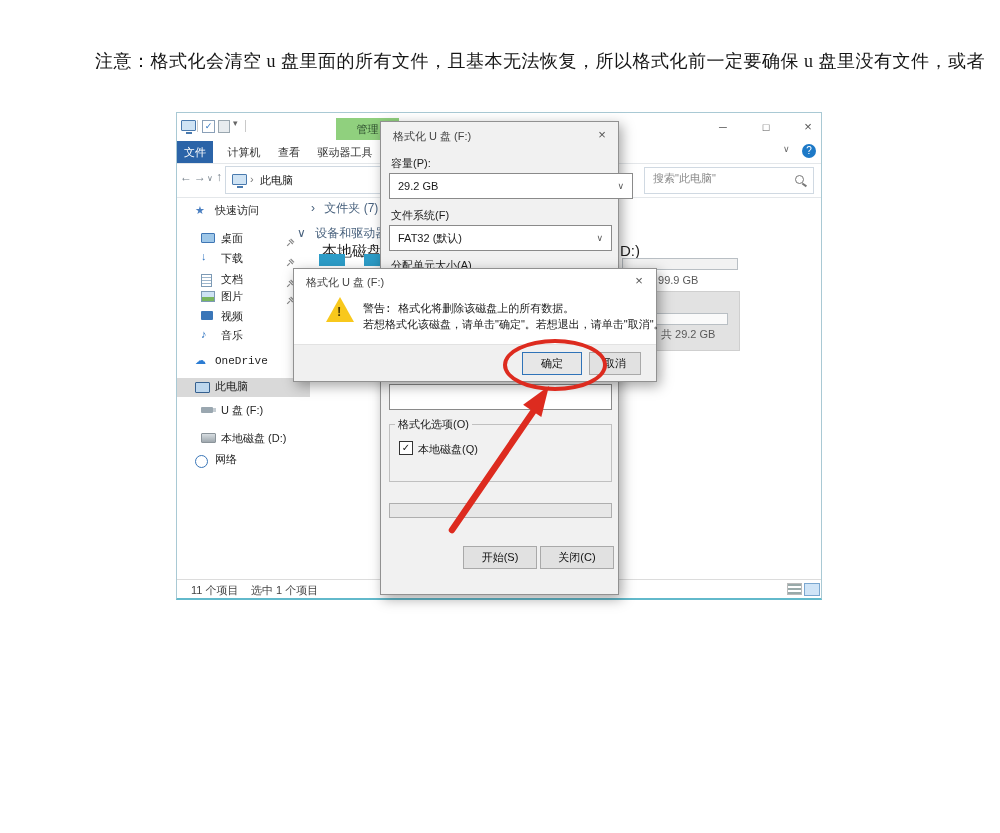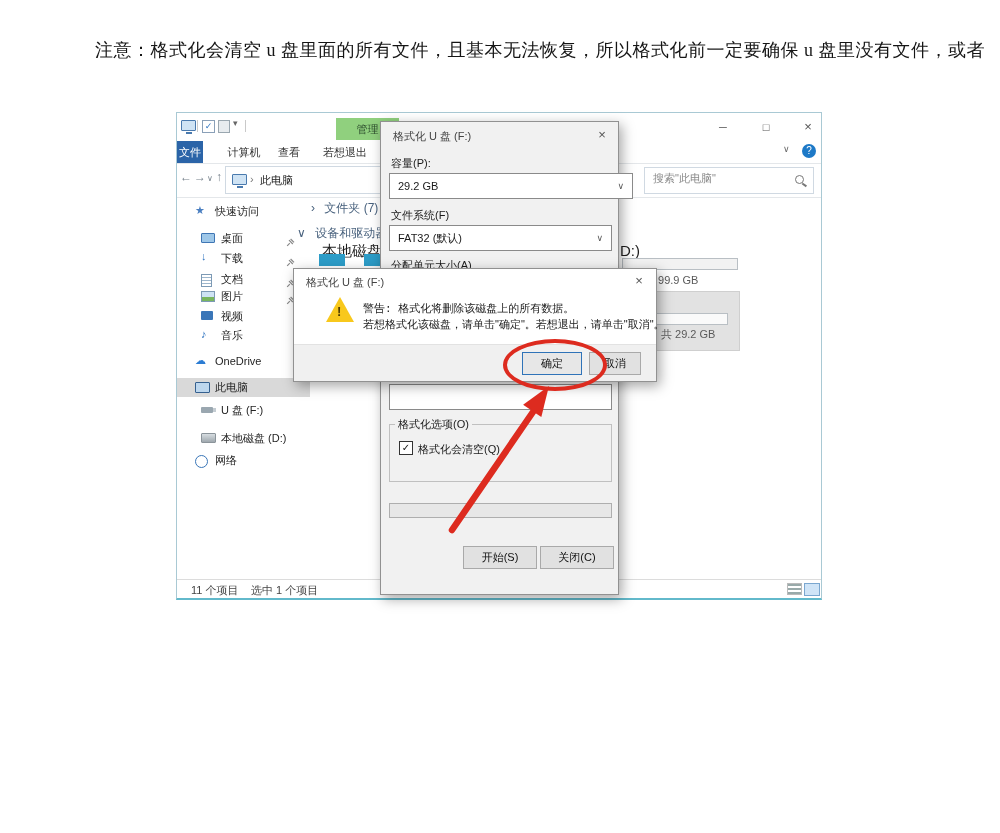--- a/index.html
+++ b/index.html
@@ -28,21 +28,21 @@
   .searchbox{position:absolute;left:467px;top:54px;width:168px;height:25px;border:1px solid #d0d9e2;background:#fff;}
   .searchbox input{position:absolute;left:6px;top:3px;width:135px;border:none;outline:none;font-size:11px;
                    font-family:inherit;color:#333;background:transparent;}
   .searchbox input::placeholder{color:#8a8a8a;}
   .mag{position:absolute;right:9px;top:7px;width:7px;height:7px;border:1.4px solid #777;border-radius:50%;}
   .mag::after{content:"";position:absolute;width:5px;height:1.5px;background:#777;right:-4px;bottom:-2px;transform:rotate(35deg);}
   .hline{position:absolute;left:0;width:644px;height:1px;background:#e4e7ea;}
   
   .nav-row{position:absolute;left:0;width:133px;height:19px;line-height:19px;color:#242424;}
   .nav-row .nlabel{position:absolute;left:44px;white-space:nowrap;}
-  .nav-row.toplevel .nlabel{left:38px;}
+  .nav-row.toplevel .nlabel{left:38px;font-family:Liberation Mono, monospace;}
   .nav-row.sel{background:#d9d9d9;}
   .nicon{position:absolute;left:24px;top:4px;display:block;}
   .nav-row.toplevel .nicon{left:18px;}
   .pin{position:absolute;left:109px;top:5px;}
   .glyph-icon{font-size:11px;line-height:11px;top:3px;}
   .icon-desktop{width:12px;height:8px;border:1px solid #3f76b4;background:#9ec7e8;border-radius:1px;}
   .icon-down{color:#2f74c0;font-weight:bold;font-size:11px;top:2px;}
   .icon-doc{width:9px;height:11px;background:repeating-linear-gradient(to bottom,#fff 0 2px,#9db6cc 2px 3px);border:1px solid #7d9ab5;}
   .icon-pic{width:12px;height:9px;background:linear-gradient(180deg,#cfe3f4 55%,#79b65f 55%);border:1px solid #7d9ab5;}
   .icon-vid{width:12px;height:9px;background:#3a76b8;border-radius:1px;}
@@ -87,39 +87,39 @@
   
   #red-ellipse{position:absolute;left:503px;top:339px;width:96px;height:44px;border:4px solid #dd2b1f;
                border-radius:50%;z-index:20;}
   #arrow-svg{position:absolute;left:0;top:0;z-index:20;pointer-events:none;}
 </style>
 </head>
 <body>
 
 <div id="canvas">
 
-  <div class="doc" style="left:95px;top:38px;">注意：格式化会清空 u 盘里面的所有文件，且基本无法恢复，所以格式化前一定要确保 u 盘里没有文件，或者</div>
+  <div class="doc" style="left:95px;top:49px;">注意：格式化会清空 u 盘里面的所有文件，且基本无法恢复，所以格式化前一定要确保 u 盘里没有文件，或者</div>
 
   <div id="explorer">
 
     <span class="qat-icon mini-monitor" style="left:4px;"></span>
     <span class="sep" style="left:20px;"></span>
     <span class="qat-icon qat-check" style="left:25px;">✓</span>
     <span class="qat-icon qat-page" style="left:41px;"></span>
     <span class="qat-icon" style="left:56px;top:5px;color:#666;font-size:9px;">▾</span>
     <span class="sep" style="left:68px;"></span>
     <div class="manage">管理</div>
     <div class="wbtn" style="left:531px;">─</div>
     <div class="wbtn" style="left:574px;">□</div>
     <div class="wbtn" style="left:616px;font-size:13px;">×</div>
 
-    <div class="tab" style="left:0;width:26px;background:#2b64a8;color:#fff;">文件</div>
+    <div class="tab" style="left:0;width:36px;background:#2b64a8;color:#fff;">文件</div>
     <div class="tab" style="left:44px;width:46px;">计算机</div>
     <div class="tab" style="left:94px;width:36px;">查看</div>
-    <div class="tab" style="left:136px;width:64px;">若想退出</div>
+    <div class="tab" style="left:136px;width:64px;">驱动器工具</div>
     <div class="abs" style="left:606px;top:31px;color:#666;font-size:9px;">∨</div>
     <div class="abs" style="left:625px;top:31px;width:14px;height:14px;border-radius:50%;background:#1d79c7;color:#fff;text-align:center;line-height:14px;font-size:10px;">?</div>
     <div class="hline" style="top:50px;"></div>
 
     <div class="abs addr-glyph" style="left:3px;">←</div>
     <div class="abs addr-glyph" style="left:17px;">→</div>
     <div class="abs addr-glyph" style="left:30px;font-size:8px;top:61px;">∨</div>
     <div class="abs addr-glyph" style="left:39px;">↑</div>
     <div class="addrbox">
       <span class="abs mini-monitor" style="left:6px;top:7px;"></span>
@@ -254,21 +254,21 @@
       <span class="dd">∨</span>
     </div>
 
     <div class="field-label" style="left:10px;top:136px;">分配单元大小(A)</div>
 
     <div class="textfield" style="top:262px;"></div>
 
     <div class="groupbox" style="top:302px;"></div>
     <div class="groupbox-label" style="left:14px;top:295px;">格式化选项(O)</div>
     <span class="checkbox" style="left:18px;top:319px;">✓</span>
-    <div class="field-label" style="left:37px;top:320px;">格式化会清空(Q)</div>
+    <div class="field-label" style="left:37px;top:320px;">本地磁盘(Q)</div>
 
     <div class="progress" style="top:381px;"></div>
 
     <div class="btn" style="left:82px;top:424px;width:72px;">开始(S)</div>
     <div class="btn" style="left:159px;top:424px;width:72px;">关闭(C)</div>
   </div>
 
   <div id="warn" class="dlg" style="left:293px;top:268px;width:362px;height:112px;z-index:10;">
     <div class="dlg-title" style="top:6px;">格式化 U 盘 (F:)</div>
     <div class="dlg-x" style="left:334px;top:3px;">×</div>

